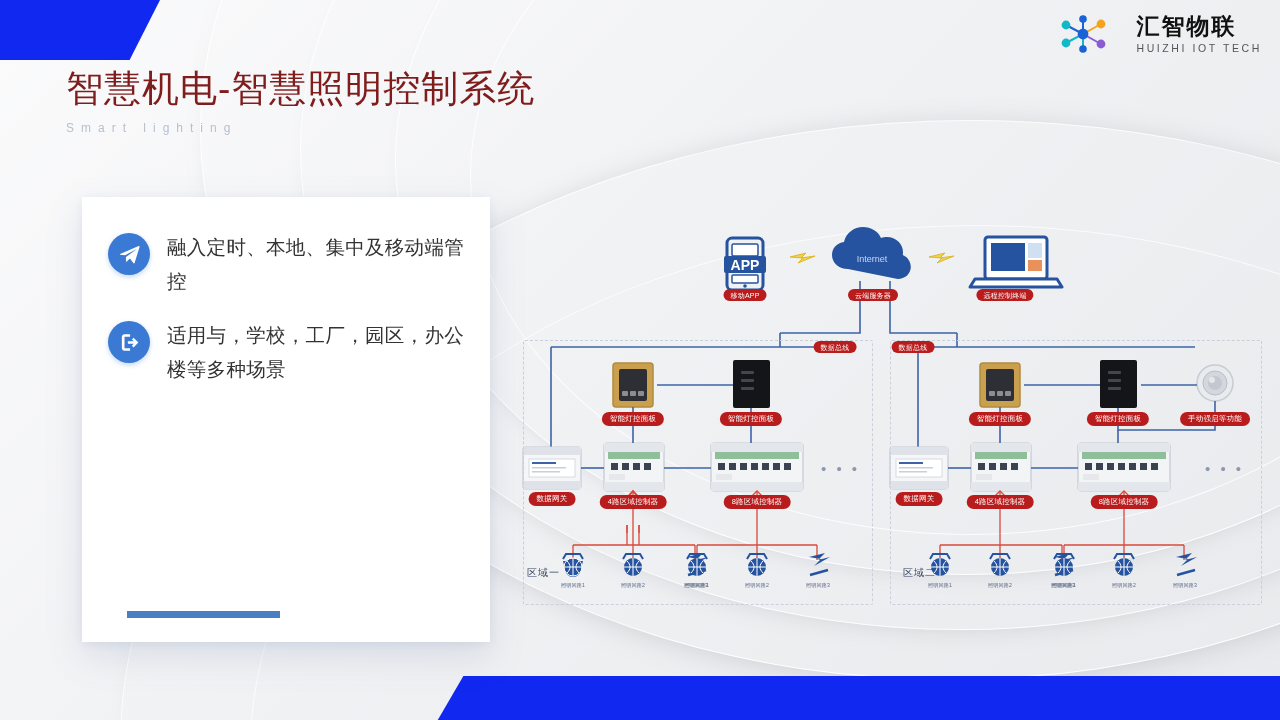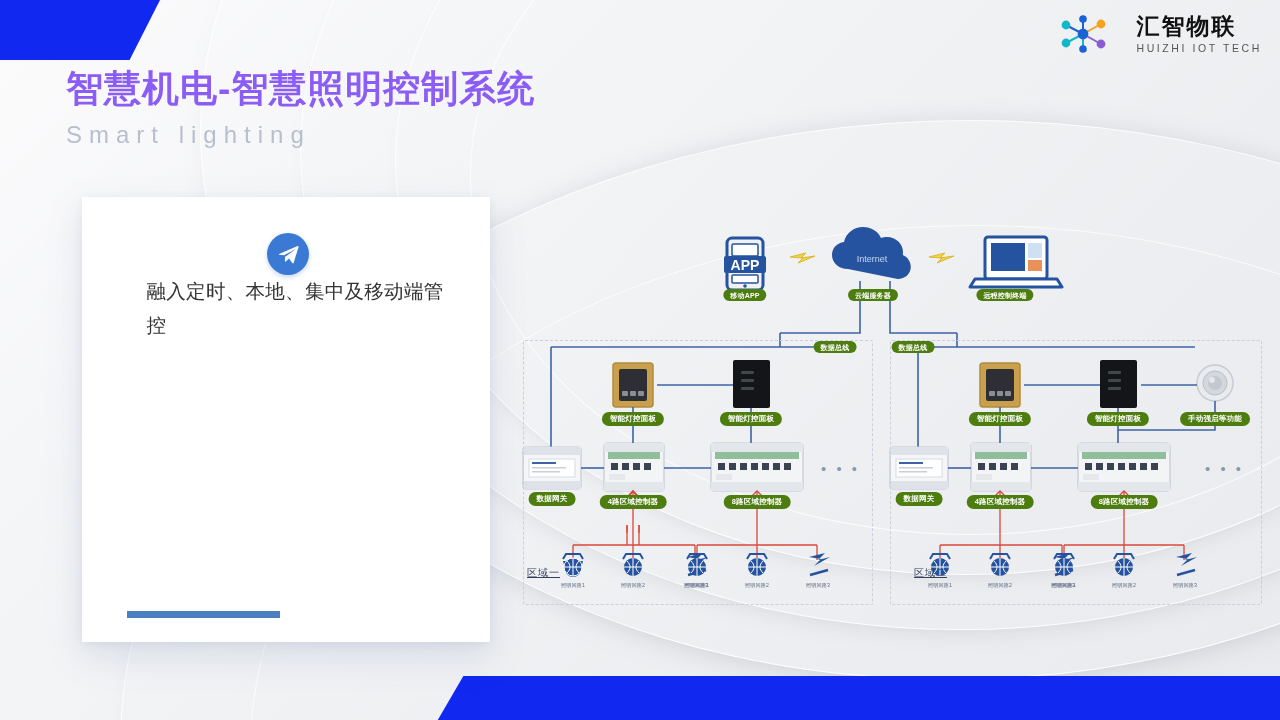--- a/index.html
+++ b/index.html
@@ -67,43 +67,43 @@
   #shape-bottom{
     position:absolute; left:0; bottom:0; width:1280px; height:44px;
     background:#1028f0;
     clip-path:polygon(36.2% 0, 100% 0, 100% 100%, 34.2% 100%);
     z-index:5;
   }
 
   
   #header{ position:absolute; left:66px; top:68px; z-index:8; }
   #title{
-    font-size:37px; font-weight:bold; color:#8b5cf6;
+    font-size:37px; font-weight:normal; color:#7f1d1d;
     letter-spacing:1px; line-height:1.15; white-space:nowrap;
   }
   #subtitle{
-    margin-top:10px; font-size:24px; color:#b6bfcf;
+    margin-top:10px; font-size:12px; color:#b6bfcf;
     letter-spacing:7px; font-weight:400;
   }
 
   
   #logo{ position:absolute; right:18px; top:14px; display:flex; align-items:center; gap:24px; z-index:9; }
   #logo-mark{ width:56px; height:40px; }
   #logo-text{ display:flex; flex-direction:column; line-height:1; }
   #logo-cn{ font-size:23px; font-weight:bold; color:#111; letter-spacing:2px; }
   #logo-en{ font-size:10.5px; color:#555; letter-spacing:2.6px; margin-top:5px; }
 
   
   #feature-card{
     position:absolute; left:82px; top:197px; width:408px; height:445px;
     background:#fff; z-index:7;
     box-shadow:0 14px 34px rgba(90,110,160,.17), 0 2px 8px rgba(90,110,160,.09);
   }
   #feature-list{ padding:34px 22px 0 26px; }
-  .feature-item{ display:flex; align-items:center; margin-bottom:21px;flex-direction:column; }
+  .feature-item{ display:flex; align-items:flex-start; margin-bottom:21px; }
   .feature-icon{
     width:42px; height:42px; border-radius:50%;
     background:#3b7ad4; flex:0 0 42px; margin-top:2px;
     display:flex; align-items:center; justify-content:center;
     box-shadow:0 2px 5px rgba(59,122,212,.3);
   }
   .feature-icon svg{ width:23px; height:23px; fill:#fff; }
   .feature-text{
     margin-left:17px; font-size:19.5px; color:#333;
     line-height:1.72; letter-spacing:.3px; max-width:300px;
@@ -112,27 +112,27 @@
     position:absolute; left:45px; bottom:24px;
     width:153px; height:7px; background:#4a7fc1;
   }
 
   
   #diagram{ position:absolute; left:505px; top:215px; width:775px; height:400px; z-index:6; }
   #diagram svg{ width:100%; height:100%; overflow:visible; }
 
   .dlabel{
     position:absolute; transform:translateX(-50%);
-    background:#4d7c0f; color:#fff; font-size:7px;
+    background:#b91c1c; color:#fff; font-size:7px;
     padding:2.5px 7px; border-radius:9px; white-space:nowrap;
-    letter-spacing:.2px; line-height:1;font-weight:bold;
+    letter-spacing:.2px; line-height:1;
   }
   .dlabel.lg{ font-size:7.5px; padding:3px 8px; }
   .zone-name{
-    position:absolute; font-size:10px; color:#33415c; letter-spacing:1px;text-decoration:underline;
+    position:absolute; font-size:10px; color:#33415c; letter-spacing:1px;
   }
   .circuit-label{
     position:absolute; transform:translateX(-50%);
     font-size:5.2px; color:#5a6a86; white-space:nowrap; letter-spacing:.1px;
   }
   .dots{
     position:absolute; font-size:15px; color:#8c98ad; letter-spacing:3px; line-height:1;
   }
   .zonebox{
     position:absolute; border:1px dashed #c9cfdb; border-radius:2px;
@@ -189,20 +189,29 @@
     <div class="feature-item">
       <span class="feature-icon">
         <svg viewBox="0 0 24 24">
             <path d="M2.2 11.4 21.5 3.2c.6-.3 1.2.3 1 .9l-5.1 16.6c-.2.6-1 .8-1.4.2l-3.5-4.8-3.3 3.3c-.3.3-.9.1-.9-.4v-4.3L20 5.9 7.4 12.7 2.4 12.3c-.6-.1-.7-.7-.2-.9z"></path>
           </svg>
       </span>
       <span class="feature-text">融入定时、本地、集中及移动端管控</span>
     </div>
 
 
+    <div class="feature-item">
+      <span class="feature-icon">
+        <svg viewBox="0 0 24 24">
+            <path d="M12.6 3.4H6.8C5.3 3.4 4 4.7 4 6.2v11.6c0 1.5 1.3 2.8 2.8 2.8h5.8v-2.6H6.8V6h5.8z"></path>
+            <path d="M16.3 7.1l-1.8 1.8 1.9 1.9h-6.1v2.6h6.1l-1.9 1.9 1.8 1.8L21.2 12z"></path>
+          </svg>
+      </span>
+      <span class="feature-text">适用与，学校，工厂，园区，办公楼等多种场景</span>
+    </div>
 
 
   </div>
   <div id="card-accent"></div>
 </div>
 
 <div id="diagram">
 
   
   <div class="zonebox" style="left:18px;top:125px;width:350px;height:265px;"></div>
@@ -496,21 +505,21 @@
   <div class="circuit-label" style="left:313px;top:367px;">照明回路3</div>
 
   
   <div class="dlabel lg" style="left:414px;top:277px;">数据网关</div>
   <div class="dlabel lg" style="left:495px;top:197px;">智能灯控面板</div>
   <div class="dlabel lg" style="left:613px;top:197px;">智能灯控面板</div>
   <div class="dlabel lg" style="left:710px;top:197px;">手动强启等功能</div>
   <div class="dlabel lg" style="left:495px;top:280px;">4路区域控制器</div>
   <div class="dlabel lg" style="left:619px;top:280px;">8路区域控制器</div>
   <div class="dots" style="left:700px;top:246px;">• • •</div>
-  <div class="zone-name" style="left:409px;top:351px;">区域二</div>
+  <div class="zone-name" style="left:398px;top:351px;">区域二</div>
 
   <div class="circuit-label" style="left:435px;top:367px;">照明回路1</div>
   <div class="circuit-label" style="left:495px;top:367px;">照明回路2</div>
   <div class="circuit-label" style="left:558px;top:367px;">照明回路3</div>
   <div class="circuit-label" style="left:559px;top:367px;">照明回路1</div>
   <div class="circuit-label" style="left:619px;top:367px;">照明回路2</div>
   <div class="circuit-label" style="left:680px;top:367px;">照明回路3</div>
 
 </div>
 

